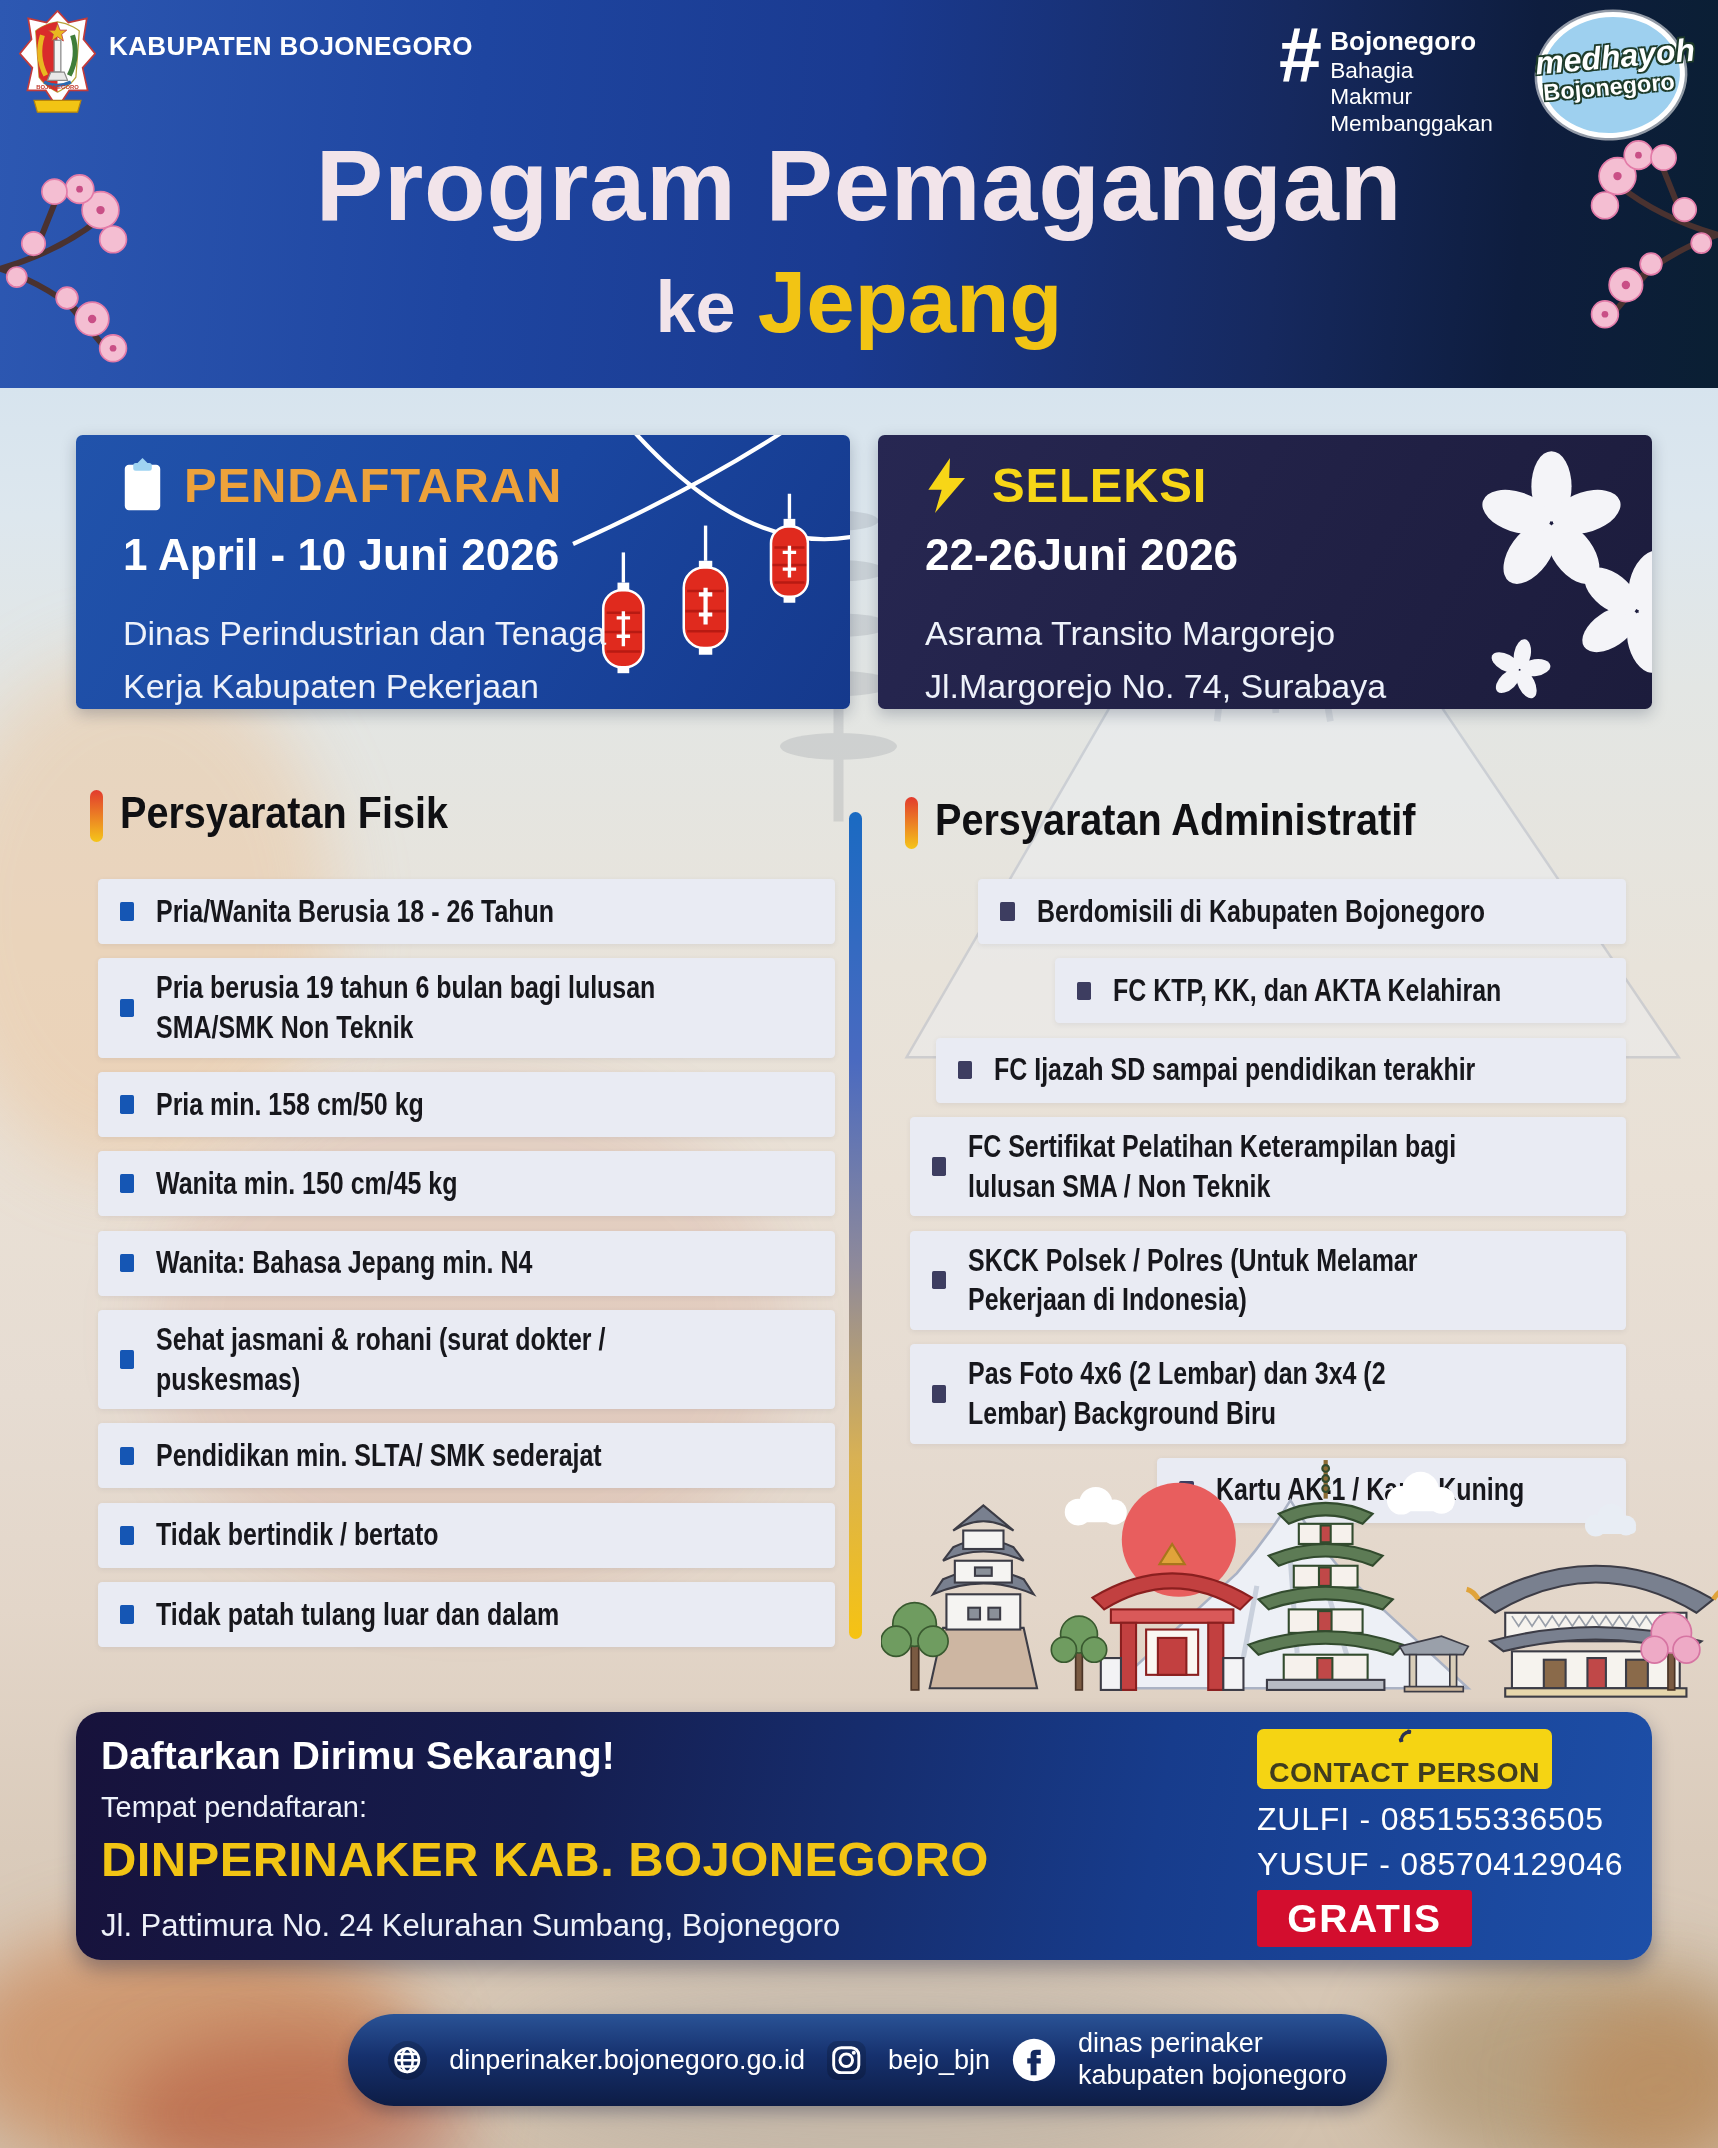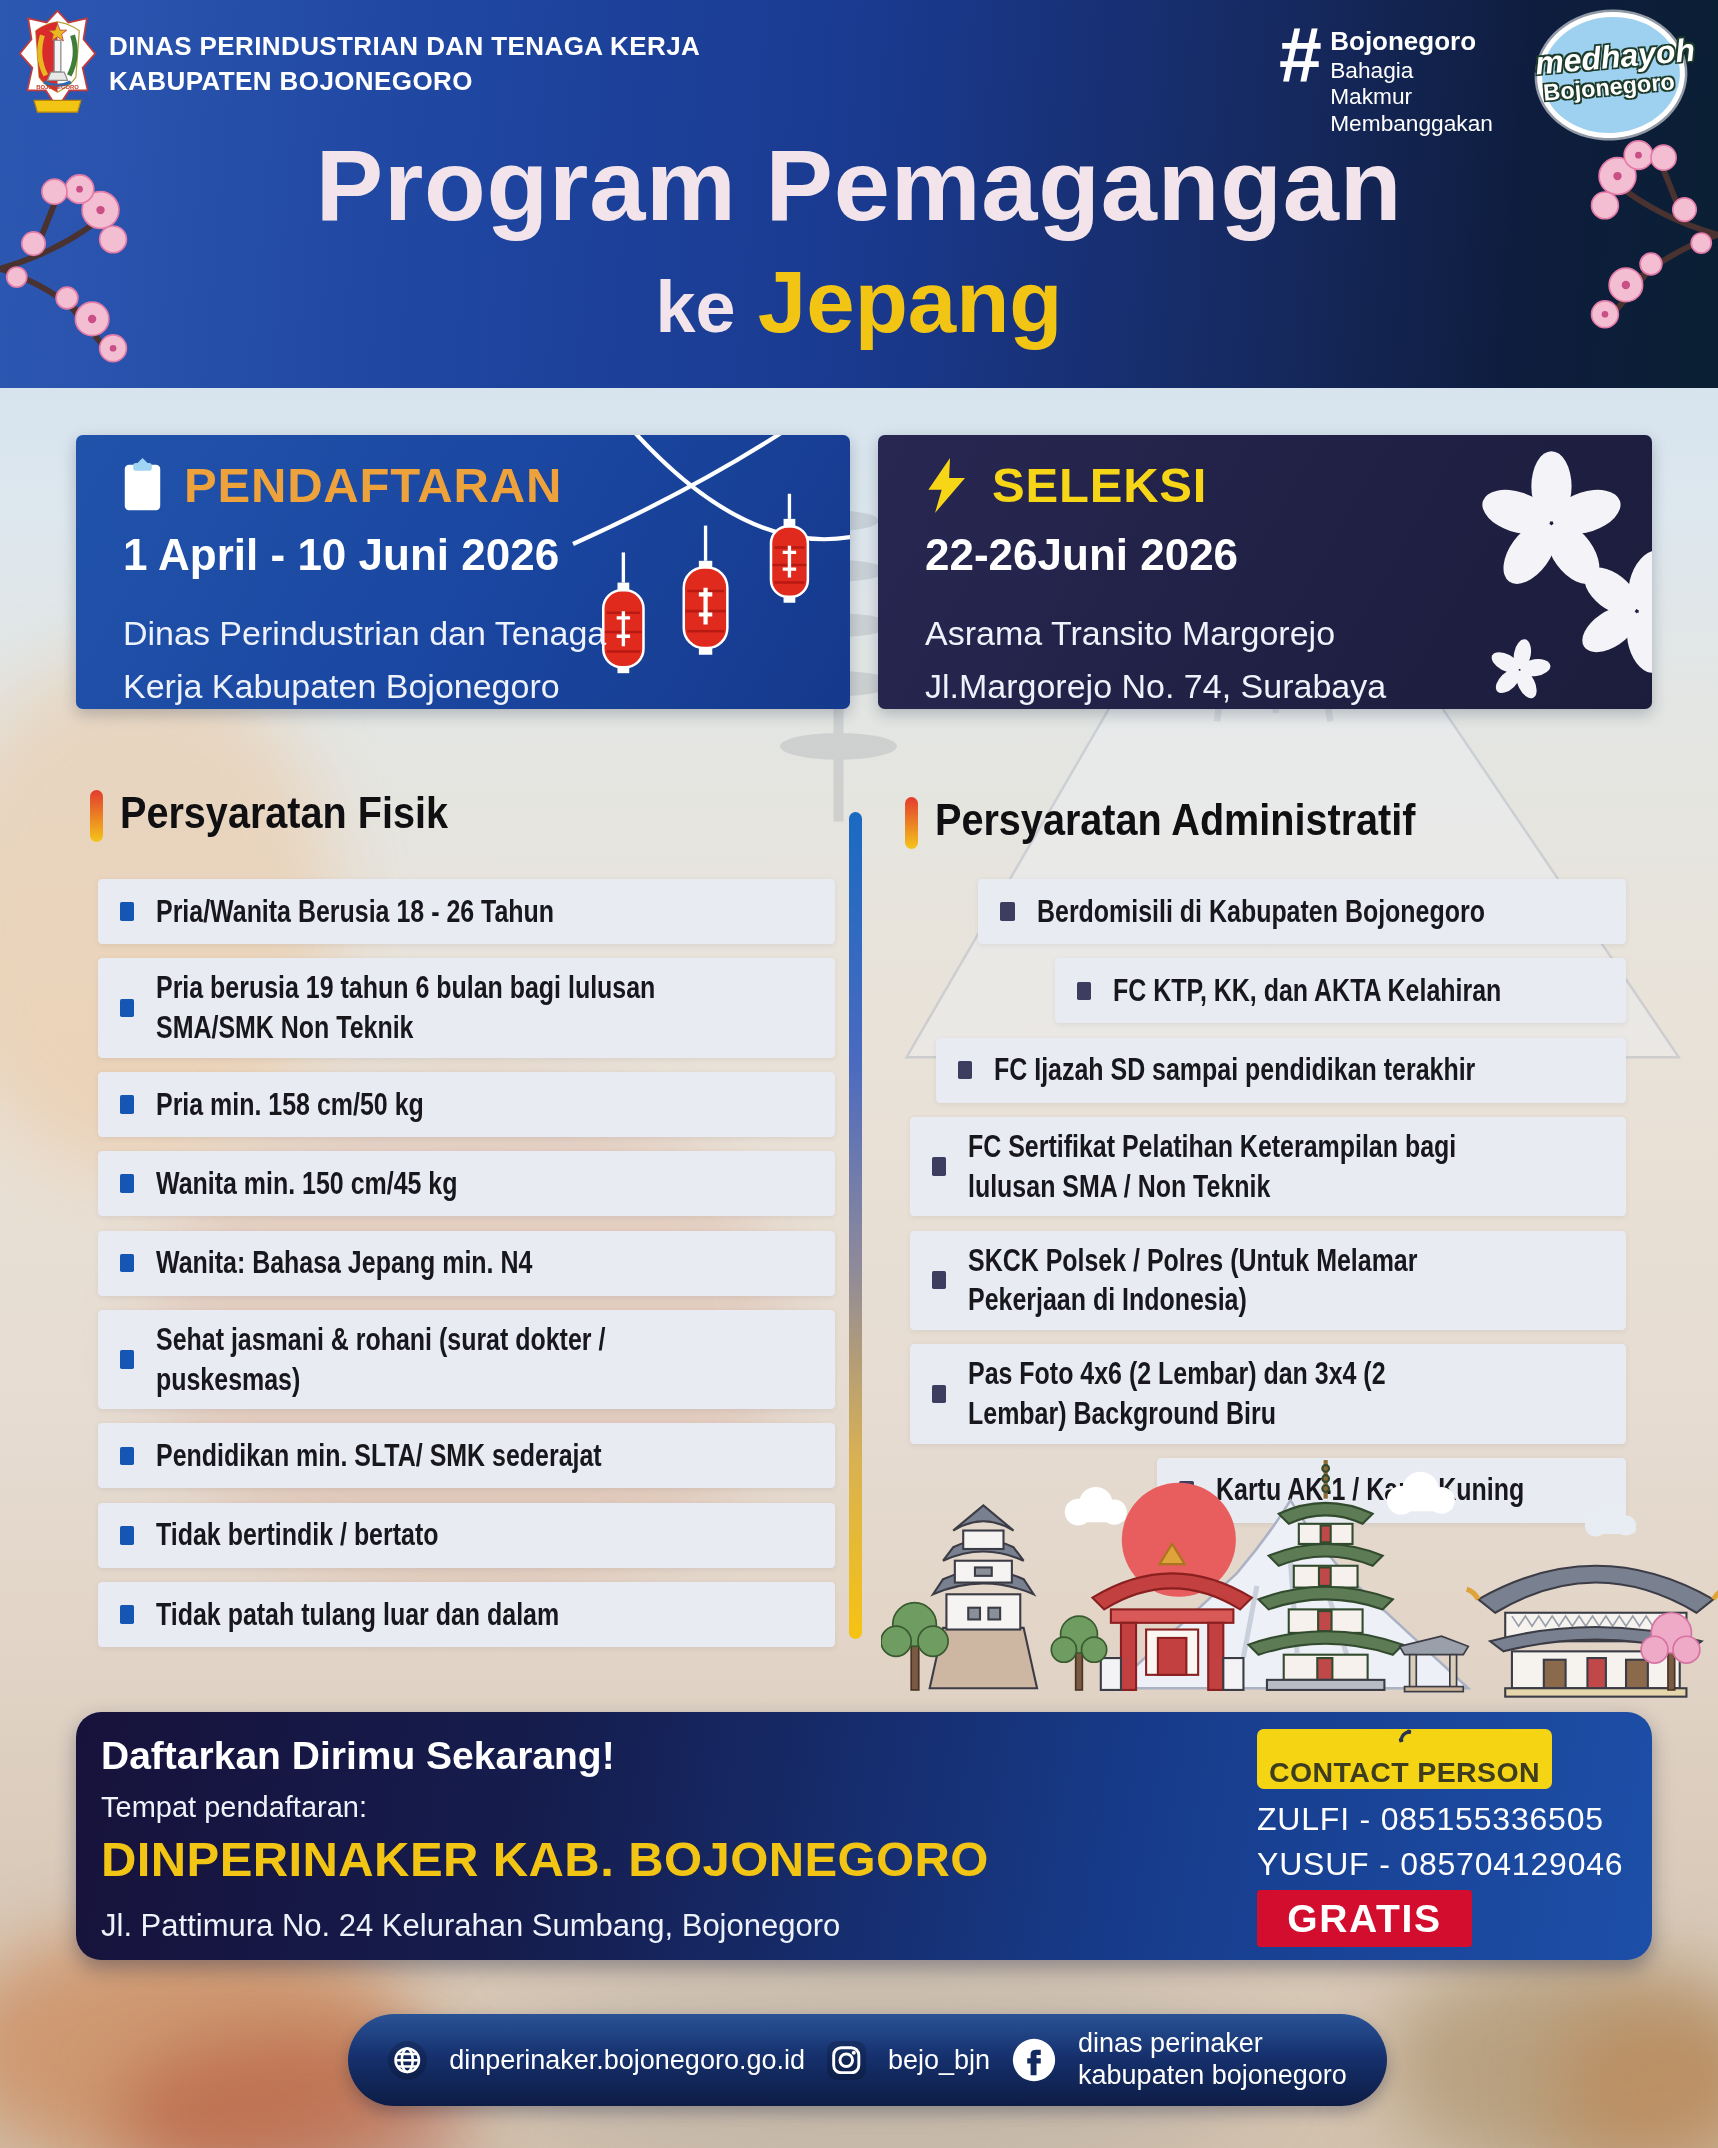--- a/index.html
+++ b/index.html
@@ -125,21 +125,20 @@
       <path d="M64 30 Q72 55 60 78" stroke="#3f7d3a" stroke-width="6" fill="none"></path>
       <polygon points="46,16 49,24 57,24 51,29 53,37 46,32 39,37 41,29 35,24 43,24" fill="#e8b820" stroke="#c23b3b" stroke-width="1"></polygon>
       <rect x="42" y="36" width="8" height="38" fill="#f4f4f4" stroke="#8a8a8a" stroke-width="1.5"></rect>
       <polygon points="38,74 54,74 58,84 34,84" fill="#e8e8e8" stroke="#8a8a8a" stroke-width="1.5"></polygon>
       <path d="M30 86 Q46 94 62 86" stroke="#2a6ab0" stroke-width="4" fill="none"></path>
       <text x="46" y="94" text-anchor="middle" font-size="7" font-weight="bold" fill="#c0392b">BOJONEGORO</text>
       <polygon points="18,108 74,108 70,122 22,122" fill="#f2c414" stroke="#b8860b" stroke-width="1.5"></polygon>
     </svg>
 
     <div class="agency">
-      <div>DINAS PERINDUSTRIAN DAN TENAGA KERJA</div>
       <div>KABUPATEN BOJONEGORO</div>
     </div>
 
     <div class="brand">
       <div class="hash">#</div>
       <div>
         <div class="bname">Bojonegoro</div>
         <div class="tag">Bahagia</div>
         <div class="tag">Makmur</div>
         <div class="tag">Membanggakan</div>
@@ -236,21 +235,21 @@
         <svg width="39" height="54" viewBox="0 0 46 64">
           <rect x="2" y="8" width="42" height="54" rx="5" fill="#fff"></rect>
           <polygon points="23,0 33,10 13,10" fill="#9fd4f2"></polygon>
           <rect x="12" y="6" width="22" height="9" rx="3" fill="#9fd4f2"></rect>
         </svg>
         <div class="hl">PENDAFTARAN</div>
       </div>
       <div class="cdate">1 April - 10 Juni 2026</div>
       <div class="cvenue">
         <div>Dinas Perindustrian dan Tenaga</div>
-        <div>Kerja Kabupaten Bojonegoro</div>
+        <div>Kerja Kabupaten Pekerjaan</div>
       </div>
     </div>
   </div>
 
   <div class="card card-dark">
     <svg class="deco" width="310" height="277" viewBox="0 0 370 330">
       <g fill="#f4f4f8">
         <g transform="translate(250,105)">
           <ellipse rx="24" ry="42" transform="rotate(0) translate(0,-44)"></ellipse>
             <ellipse rx="24" ry="42" transform="rotate(72) translate(0,-44)"></ellipse>

